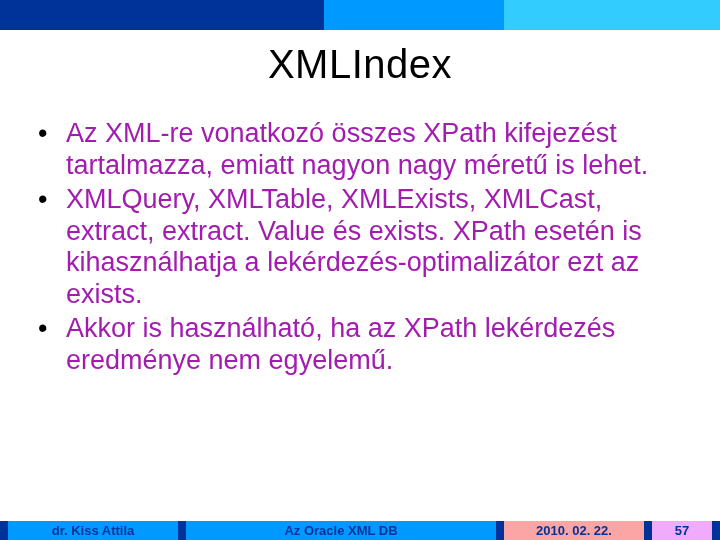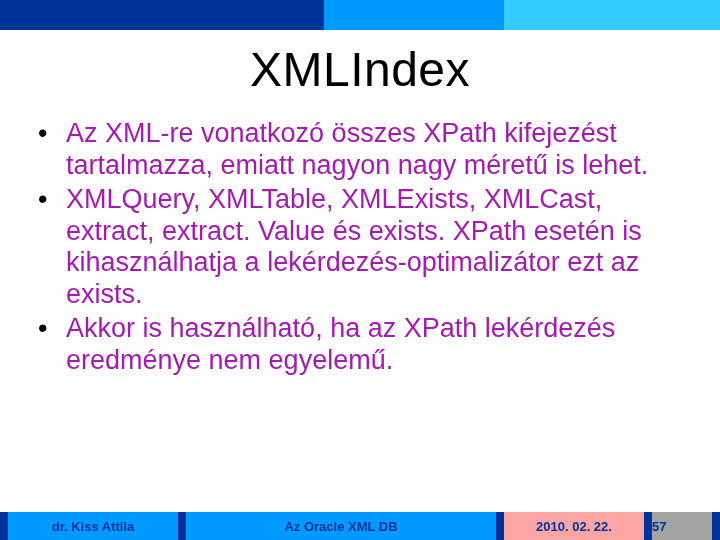--- a/index.html
+++ b/index.html
@@ -14,21 +14,21 @@
   }
   .top-band .seg-a { background: #003399; flex: 0 0 45%; height: 100%; }
   .top-band .seg-b { background: #0099ff; flex: 0 0 25%; height: 100%; }
   .top-band .seg-c { background: #33ccff; flex: 1 1 auto; height: 100%; }
 
   .title {
     position: absolute;
     top: 42px;
     left: 0; right: 0;
     text-align: center;
-    font-size: 48px;
+    font-size: 40px;
     font-weight: 400;
     color: #000;
     letter-spacing: 0.5px;
   }
 
   .content {
     position: absolute;
     top: 118px;
     left: 38px;
     right: 30px;
@@ -48,31 +48,31 @@
     left: 0;
     top: 0;
     font-size: 27px;
     color: #000;
   }
   .mono { font-family: Liberation Sans, sans-serif; }
 
   .bottom-bar {
     position: absolute;
     left: 0; right: 0; bottom: 0;
-    height: 28px;
+    height: 19px;
     display: flex;
   }
   .bottom-bar .b0 { flex: 0 0 8px;  background: #003399; }
   .bottom-bar .b1 { flex: 0 0 170px; background: #0099ff; display:flex; align-items:center; justify-content:center; }
   .bottom-bar .b2 { flex: 0 0 8px;  background: #003399; }
   .bottom-bar .b3 { flex: 1 1 auto; background: #0099ff; display:flex; align-items:center; justify-content:center; }
   .bottom-bar .b4 { flex: 0 0 8px;  background: #003399; }
   .bottom-bar .b5 { flex: 0 0 140px; background: #fca5a5; display:flex; align-items:center; justify-content:center; }
   .bottom-bar .b6 { flex: 0 0 8px;  background: #003399; }
-  .bottom-bar .b7 { flex: 0 0 60px; background: #a3a3a3; display:flex; align-items:center; }
+  .bottom-bar .b7 { flex: 0 0 60px; background: #f0abfc; display:flex; align-items:center; justify-content:center; }
   .bottom-bar .b8 { flex: 0 0 8px;  background: #003399; }
   .bottom-bar span {
     font-size: 13px;
     font-weight: bold;
     color: #003399;
     white-space: nowrap;
   }
 </style>
 </head>
 <body>

